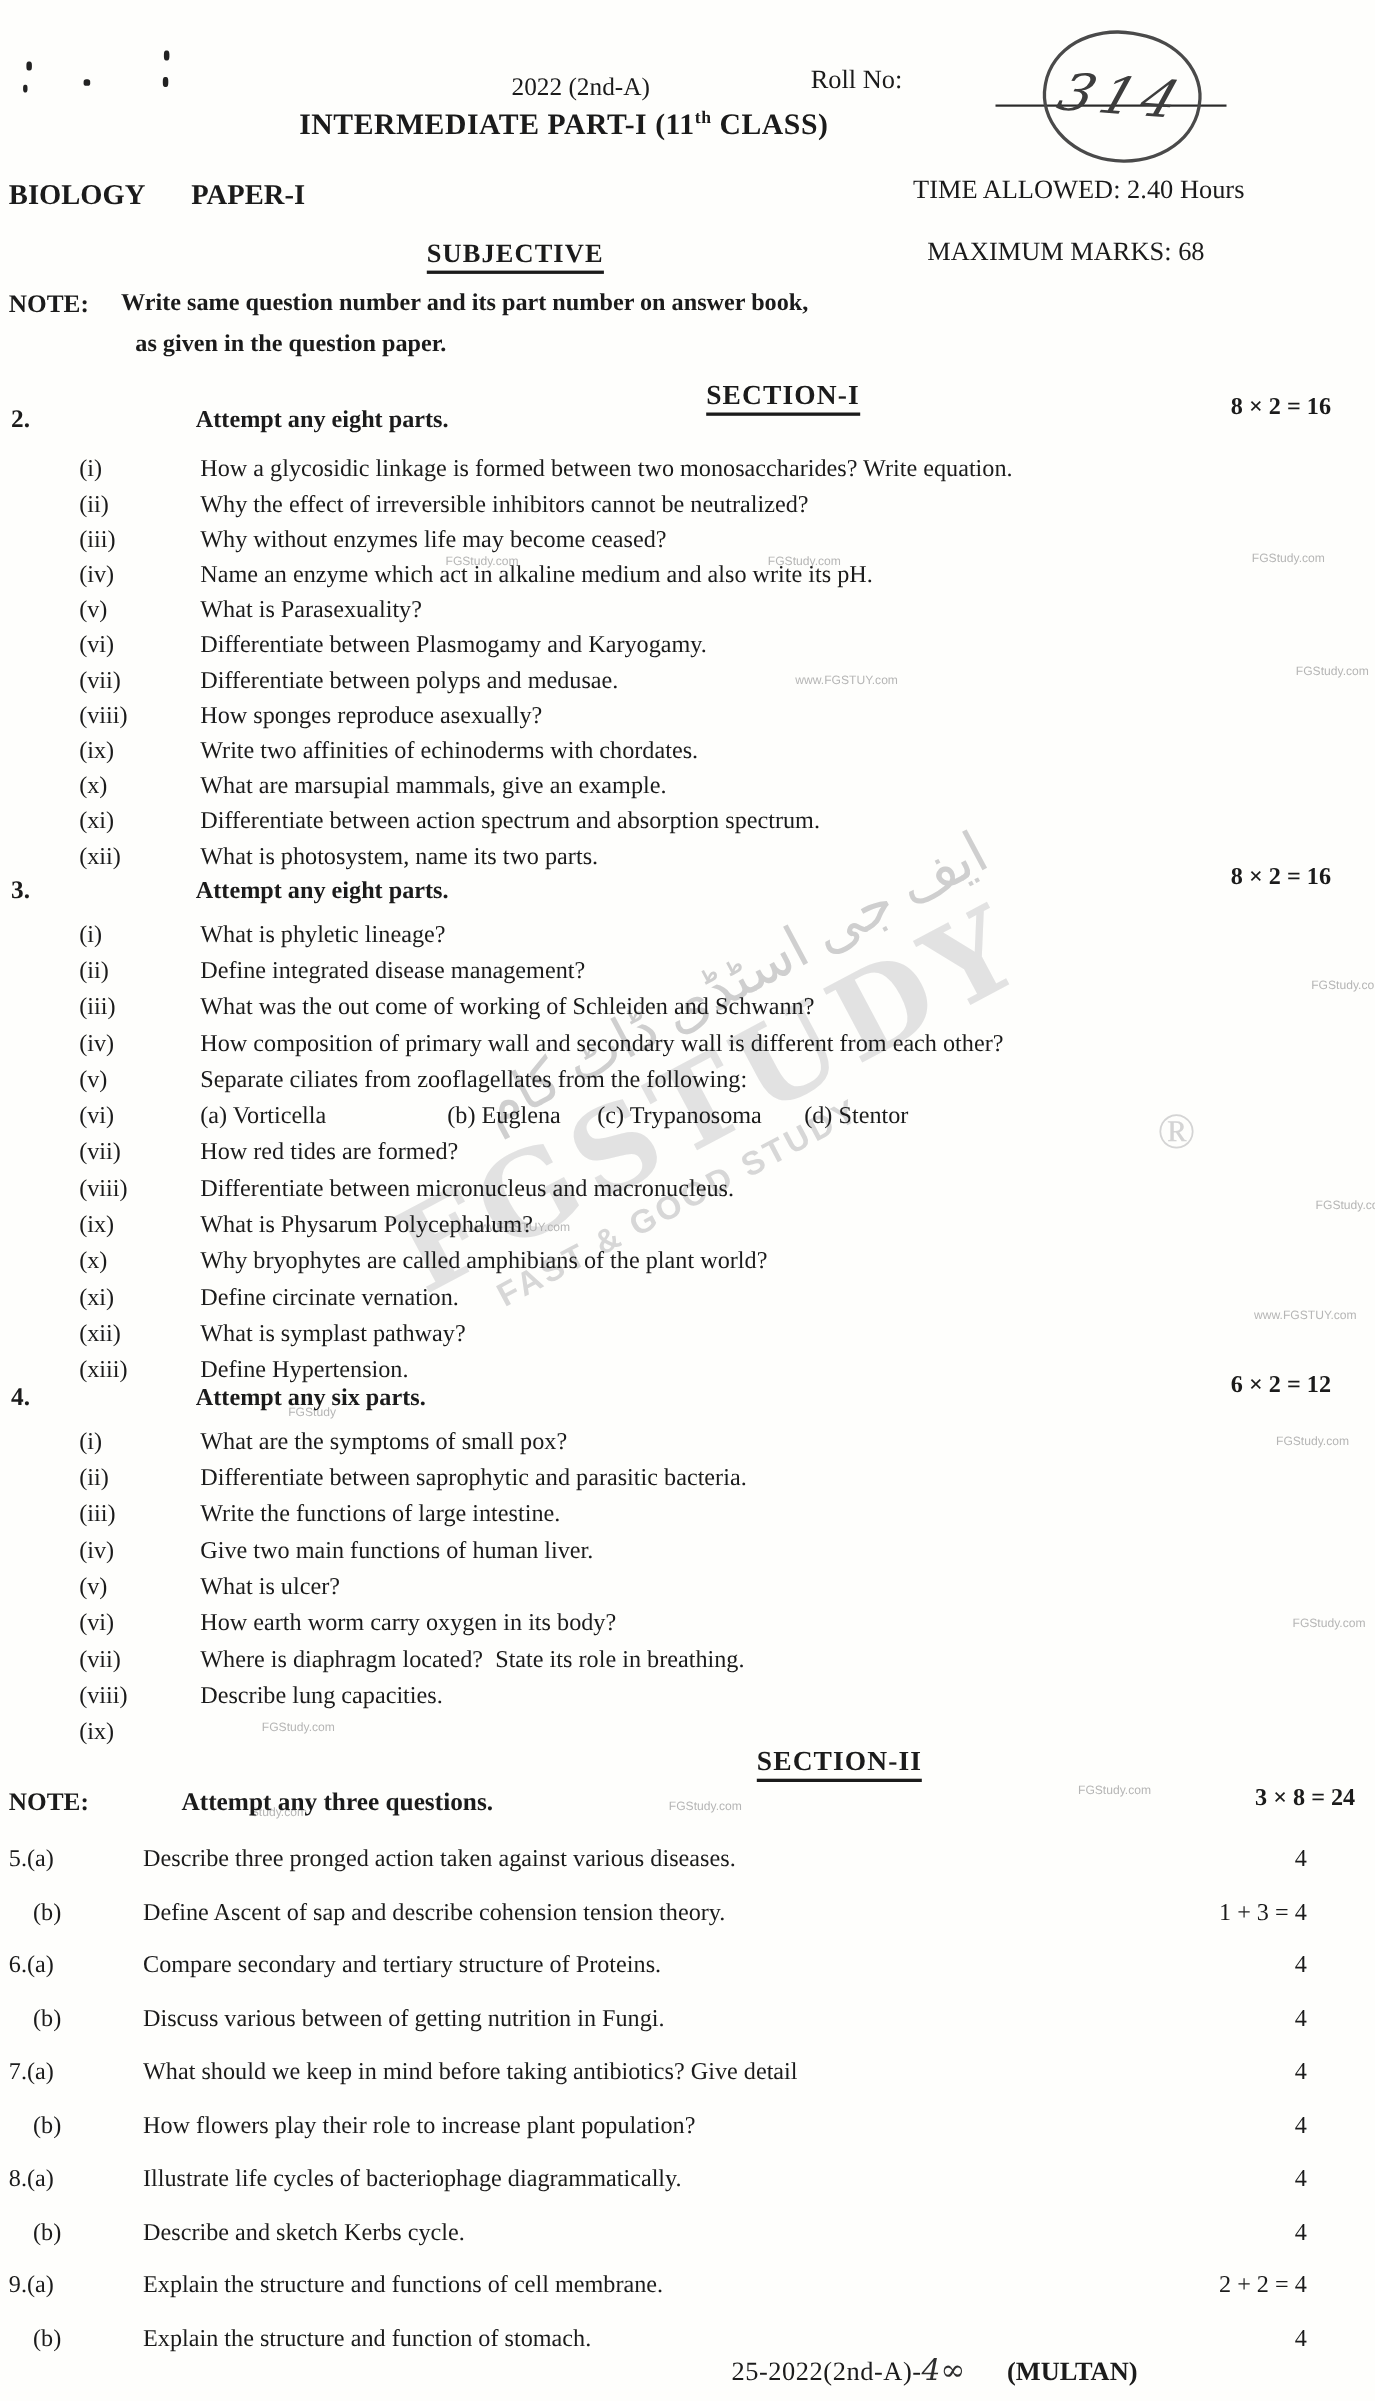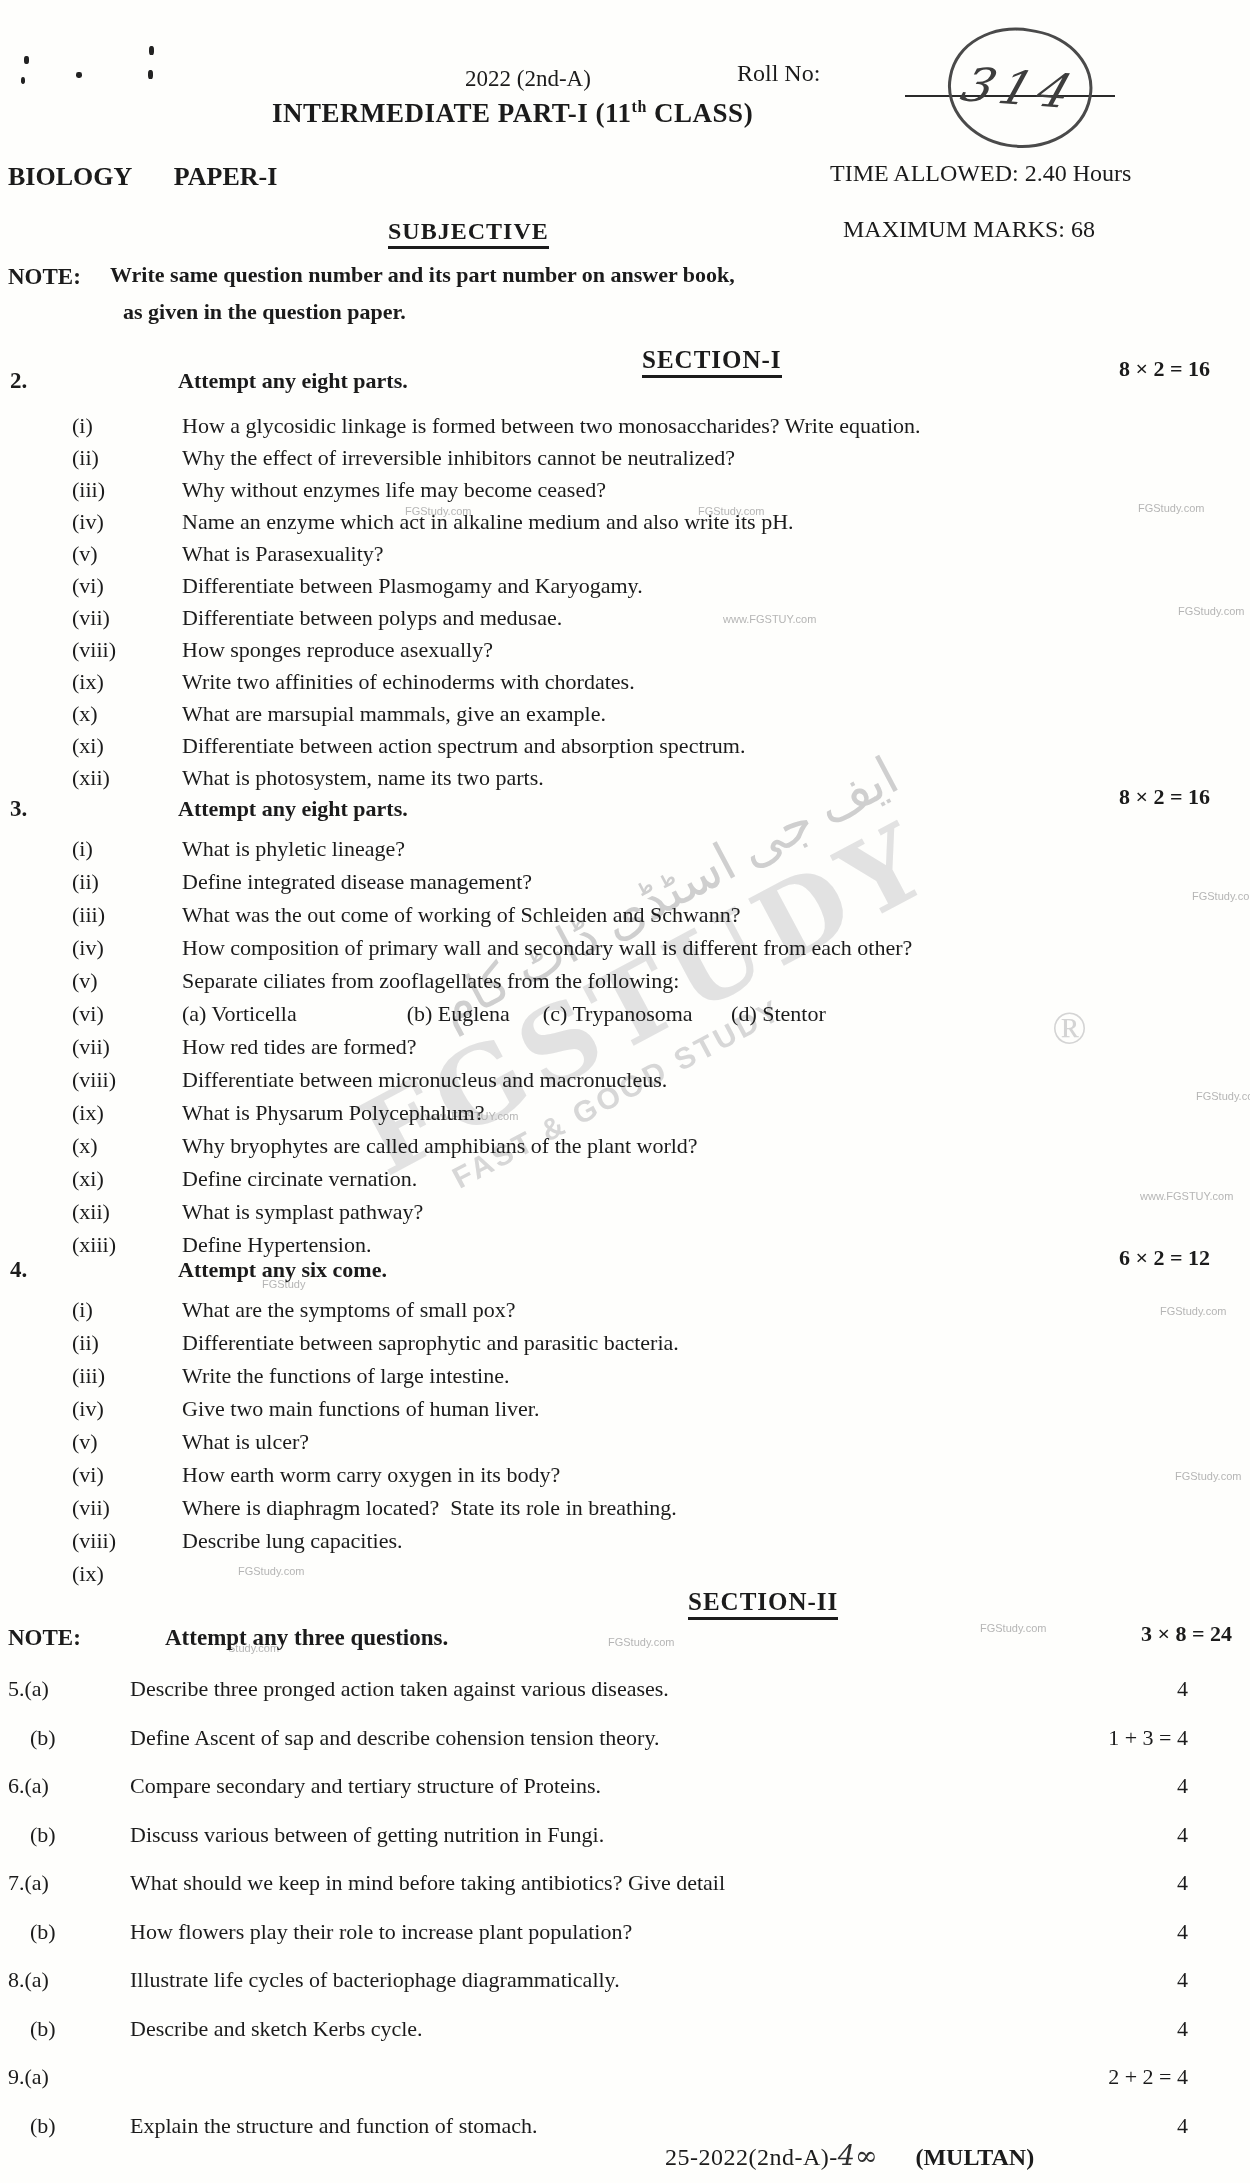--- a/index.html
+++ b/index.html
@@ -300,21 +300,21 @@
         <div class="part-row">
           <span class="pnum">(xiii)</span>
           <span class="ptext">Define Hypertension.</span>
         </div>
       </div>
   </div>
 
   <div class="abs qblock qb4 content">
     <div class="qheader">
       <span class="qnum">4.</span>
-      <span class="qtitle">Attempt any six come.</span>
+      <span class="qtitle">Attempt any six parts.</span>
       <span class="qmarks">6 × 2 = 12</span>
     </div>
     <div>
 
         <div class="part-row">
           <span class="pnum">(i)</span>
           <span class="ptext">What are the symptoms of small pox?</span>
         </div>
 
         <div class="part-row">
@@ -411,20 +411,21 @@
       </div>
 
       <div class="s2-row">
         <span class="s2-num">    (b)</span>
         <span class="s2-text">Describe and sketch Kerbs cycle.</span>
         <span class="s2-marks">4</span>
       </div>
 
       <div class="s2-row">
         <span class="s2-num">9.(a)</span>
+        <span class="s2-text">Explain the structure and functions of cell membrane.</span>
         <span class="s2-marks">2 + 2 = 4</span>
       </div>
 
       <div class="s2-row">
         <span class="s2-num">    (b)</span>
         <span class="s2-text">Explain the structure and function of stomach.</span>
         <span class="s2-marks">4</span>
       </div>
     </div>
 

